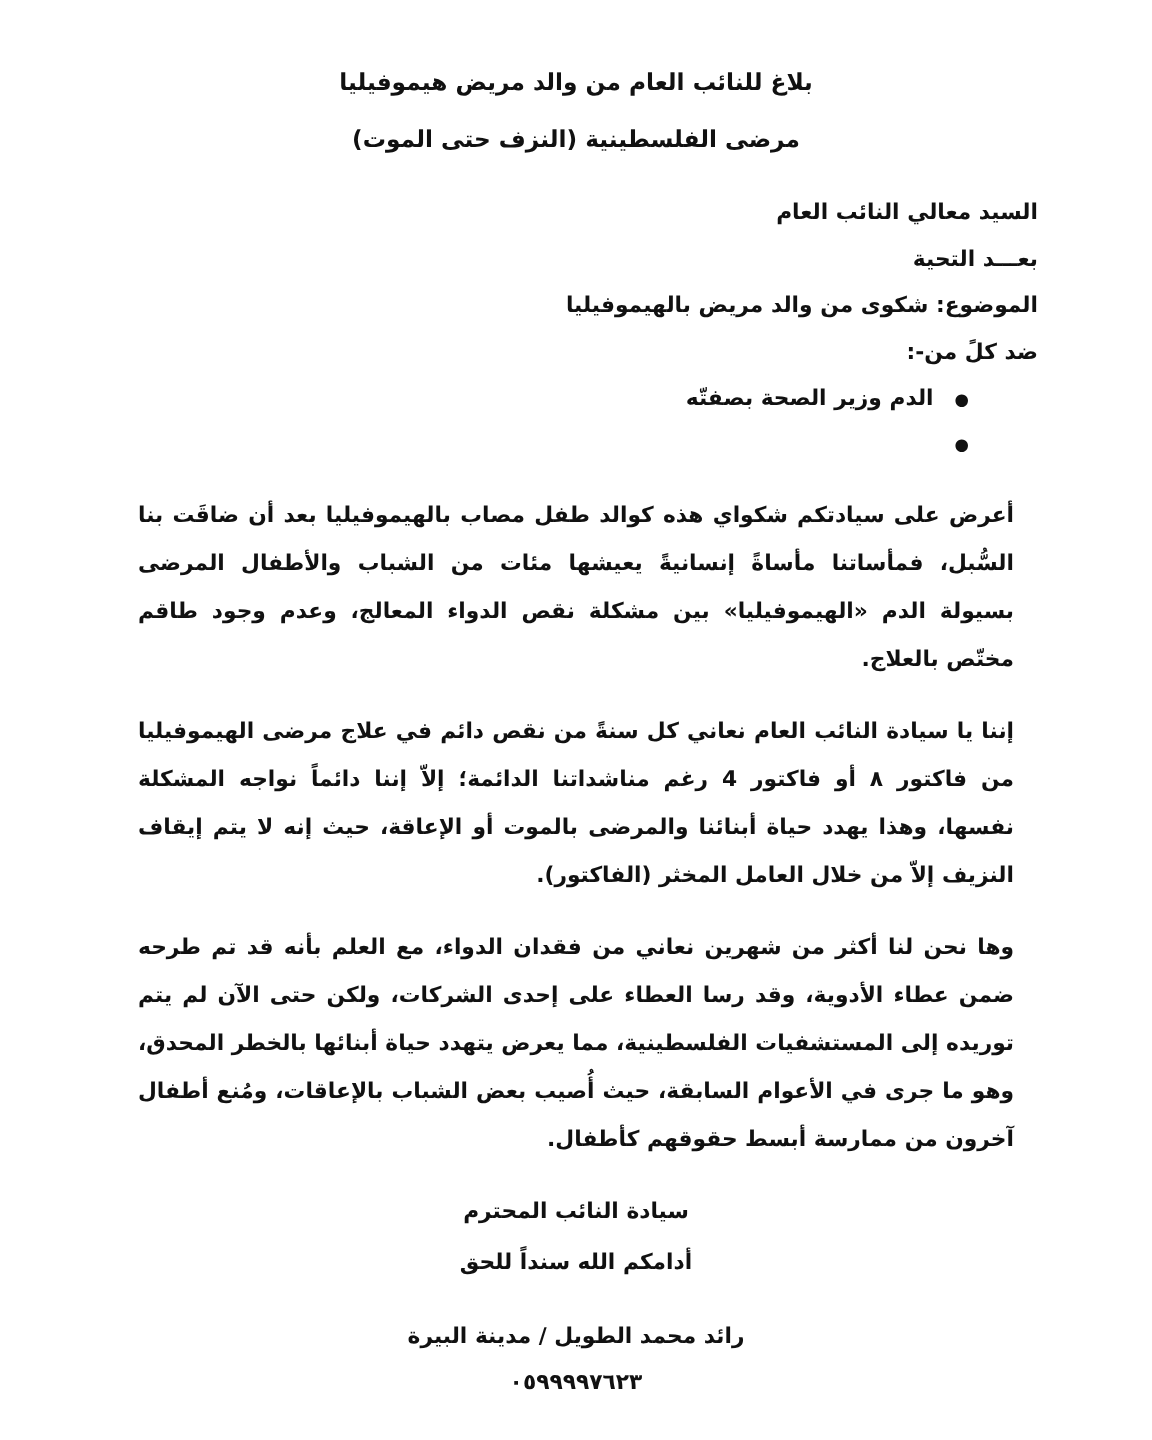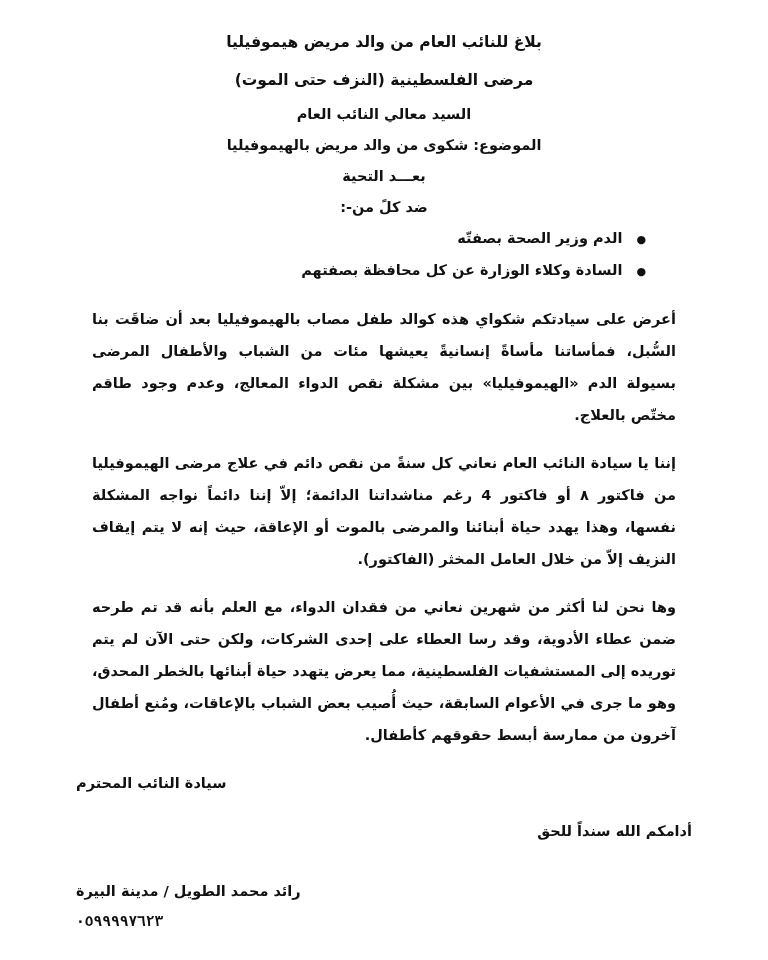--- a/index.html
+++ b/index.html
@@ -12,34 +12,34 @@
     width: 668px;
     height: 960px;
     margin: 0 auto;
     background: #ffffff;
     color: #111111;
     font-family: "DejaVu Sans", sans-serif;
     font-weight: bold;
     direction: rtl;
     overflow: hidden;
     box-sizing: border-box;
-    padding: 23px 26px 0 26px;
+    padding: 36px 26px 0 26px;
   }
   
   .doc-title {
     text-align: center;
     font-size: 15.5px;
     line-height: 38px;
   }
   
   .salutation {
-    margin-top: 0;
+    margin-top: 15px;
     font-size: 14.5px;
     line-height: 31px;
-    text-align: center;
+    text-align: right;
   }
   
   .respondents {
     margin: 0;
     padding: 0 46px 0 0;
     list-style: none;
     font-size: 14.5px;
     line-height: 30px;
   }
   .respondents li {
@@ -55,68 +55,66 @@
   .para {
     margin: 16px;
     font-size: 14.5px;
     line-height: 32px;
     text-align: justify;
     text-align-last: right;
   }
   .honorific {
     font-size: 14.5px;
     line-height: 32px;
-    text-align: left;
+    text-align: center;
   }
   .closing {
     font-size: 14.5px;
     line-height: 32px;
-    text-align: right;
-    margin-top: 16px;
+    text-align: center;
+    margin-top: 2px;
   }
   
   .signature {
     position: absolute;
     right: 26px;
     left: 26px;
     bottom: 22px;
-    text-align: left;
+    text-align: center;
     font-size: 14.5px;
     line-height: 31px;
   }
   .signature .phone {
     letter-spacing: 2px;
-    font-family: Liberation Mono, monospace;
   }
 </style>
 </head>
 <body>
 
 <div class="page">
 
   <div class="doc-title">
     <div>بلاغ للنائب العام من والد مريض هيموفيليا</div>
     <div>مرضى الفلسطينية (النزف حتى الموت)</div>
   </div>
 
   <div class="salutation">
     <div>السيد معالي النائب العام</div>
+    <div>بعـــد التحية</div>
     <div>الموضوع: شكوى من والد مريض بالهيموفيليا</div>
-    <div>بعـــد التحية</div>
     <div>ضد كلً من-:</div>
   </div>
 
   <ul class="respondents">
     <li>
       <span class="bullet">●</span>
       <span>الدم وزير الصحة بصفتّه</span>
     </li>
     <li>
       <span class="bullet">●</span>
-      <span>السادة وكلاء الوزارة عن كل محافظة بصفتهم</span>
     </li>
   </ul>
 
   <p class="para">أعرض على سيادتكم شكواي هذه كوالد طفل مصاب بالهيموفيليا بعد أن ضاقَت بنا السُّبل، فمأساتنا مأساةً إنسانيةً يعيشها مئات من الشباب والأطفال المرضى بسيولة الدم «الهيموفيليا» بين مشكلة نقص الدواء المعالج، وعدم وجود طاقم مختّص بالعلاج.</p>
   <p class="para">إننا يا سيادة النائب العام نعاني كل سنةً من نقص دائم في علاج مرضى الهيموفيليا من فاكتور ٨ أو فاكتور 4 رغم مناشداتنا الدائمة؛ إلاّ إننا دائماً نواجه المشكلة نفسها، وهذا يهدد حياة أبنائنا والمرضى بالموت أو الإعاقة، حيث إنه لا يتم إيقاف النزيف إلاّ من خلال العامل المخثر (الفاكتور).</p>
   <p class="para">وها نحن لنا أكثر من شهرين نعاني من فقدان الدواء، مع العلم بأنه قد تم طرحه ضمن عطاء الأدوية، وقد رسا العطاء على إحدى الشركات، ولكن حتى الآن لم يتم توريده إلى المستشفيات الفلسطينية، مما يعرض يتهدد حياة أبنائها بالخطر المحدق، وهو ما جرى في الأعوام السابقة، حيث أُصيب بعض الشباب بالإعاقات، ومُنع أطفال آخرون من ممارسة أبسط حقوقهم كأطفال.</p>
 
   <div class="honorific">سيادة النائب المحترم</div>
 
 

